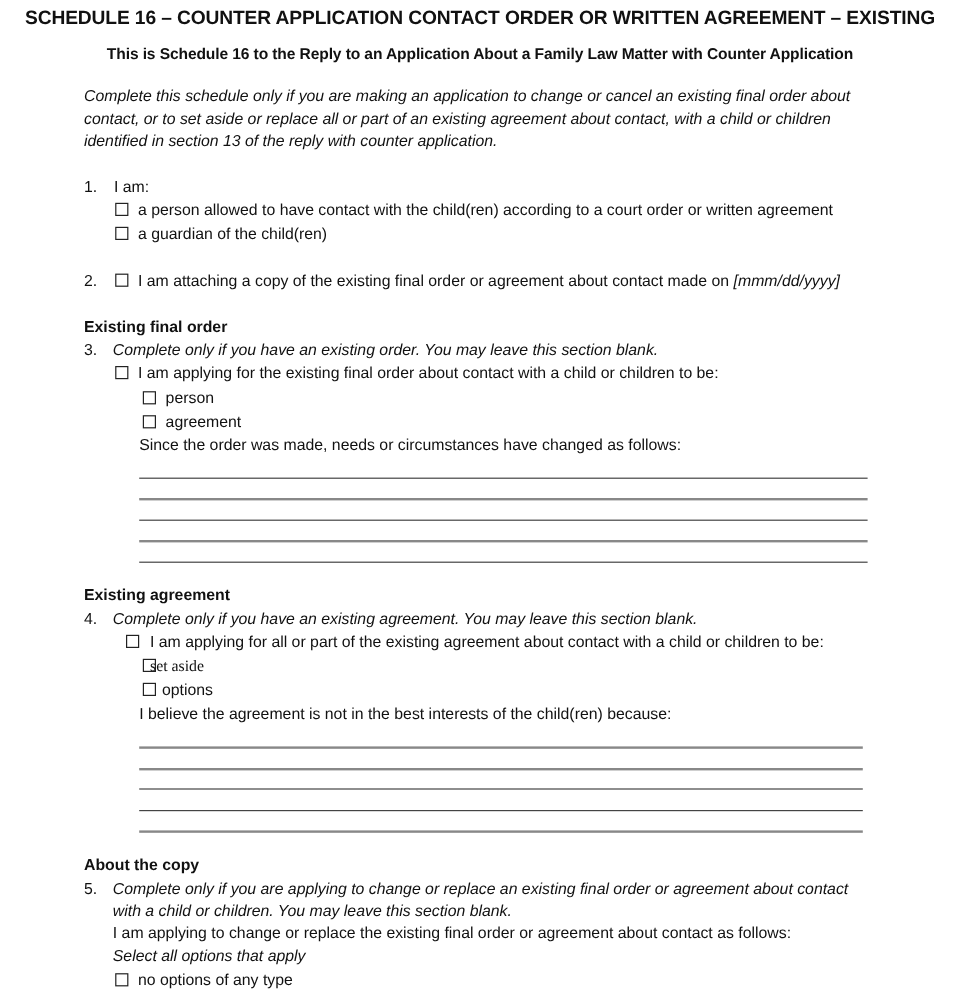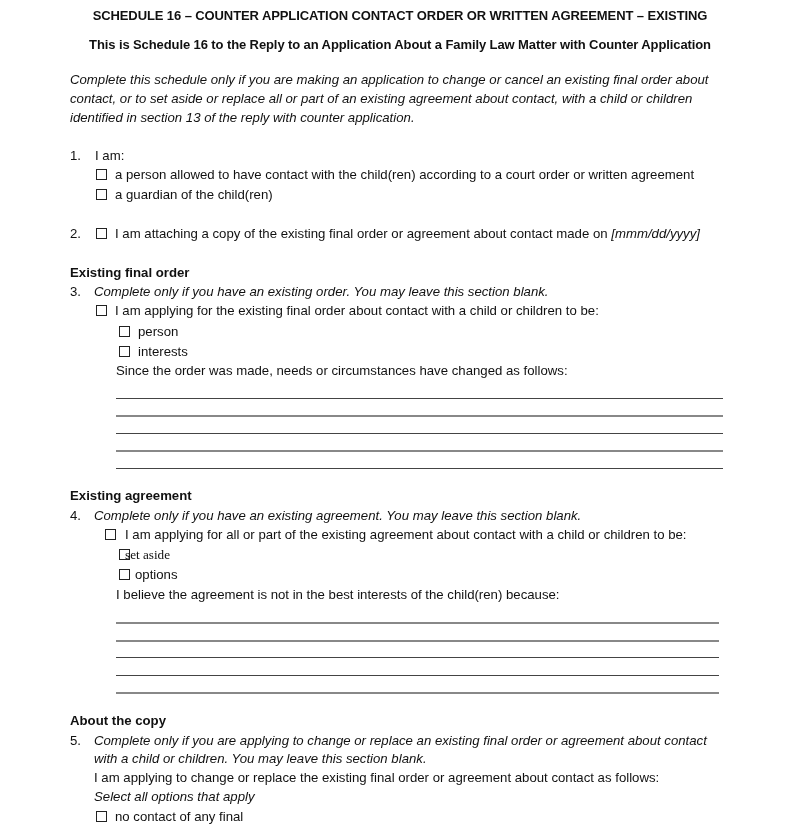--- a/index.html
+++ b/index.html
@@ -11,21 +11,21 @@
     .abs { position: absolute; white-space: nowrap; line-height: 16px; }
     .b { font-weight: bold; }
     .i { font-style: italic; }
     .center { left: 0; width: 800px; text-align: center; }
     .cb {
       position: absolute; width: 9px; height: 9px; border: 1px solid #222;
       background: #fff; box-sizing: content-box; cursor: pointer;
     }
     .line { position: absolute; height: 1px; background: #444; }
     .line.light { background: #888; height: 1.5px; }
-    .title { font-size: 13px; letter-spacing: -0.1px; }
+    .title { font-size: 16px; letter-spacing: -0.1px; }
     .subtitle { font-size: 13px; letter-spacing: -0.1px; }
   </style>
 </head>
 <body>
 
 <div class="abs center b title" style="top:8px;">SCHEDULE 16 – COUNTER APPLICATION CONTACT ORDER OR WRITTEN AGREEMENT – EXISTING</div>
 <div class="abs center b subtitle" style="top:37px;">This is Schedule 16 to the Reply to an Application About a Family Law Matter with Counter Application</div>
 
 <div>
   <div class="abs i" style="left:70px; top:72px;">Complete this schedule only if you are making an application to change or cancel an existing final order about</div>
@@ -58,21 +58,21 @@
   <div class="abs" style="left:70px; top:284px;">3.</div>
   <div class="abs i" style="left:94px; top:284px;">Complete only if you have an existing order. You may leave this section blank.</div>
 
   <div class="cb" style="left:96px; top:305px;"></div>
   <div class="abs" style="left:115px; top:303px;">I am applying for the existing final order about contact with a child or children to be:</div>
 
   <div class="cb" style="left:119px; top:326px;"></div>
   <div class="abs" style="left:138px; top:324px;">person</div>
 
   <div class="cb" style="left:119px; top:346px;"></div>
-  <div class="abs" style="left:138px; top:344px;">interests</div>
+  <div class="abs" style="left:138px; top:344px;">agreement</div>
 
   <div class="abs" style="left:116px; top:363px;">Since the order was made, needs or circumstances have changed as follows:</div>
 
   <div class="line" style="left:116px; top:398px; width:607px;"></div>
   <div class="line light" style="left:116px; top:415px; width:607px;"></div>
   <div class="line" style="left:116px; top:433px; width:607px;"></div>
   <div class="line light" style="left:116px; top:450px; width:607px;"></div>
   <div class="line" style="left:116px; top:468px; width:607px;"></div>
 </div>
 
@@ -101,14 +101,14 @@
 
 <div>
   <div class="abs b" style="left:70px; top:713px;">About the copy</div>
   <div class="abs" style="left:70px; top:733px;">5.</div>
   <div class="abs i" style="left:94px; top:733px;">Complete only if you are applying to change or replace an existing final order or agreement about contact</div>
   <div class="abs i" style="left:94px; top:751px;">with a child or children. You may leave this section blank.</div>
   <div class="abs" style="left:94px; top:770px;">I am applying to change or replace the existing final order or agreement about contact as follows:</div>
   <div class="abs i" style="left:94px; top:789px;">Select all options that apply</div>
 
   <div class="cb" style="left:96px; top:811px;"></div>
-  <div class="abs" style="left:115px; top:809px;">no contact of any final</div>
+  <div class="abs" style="left:115px; top:809px;">no options of any type</div>
 </div>
 
 </body></html>

